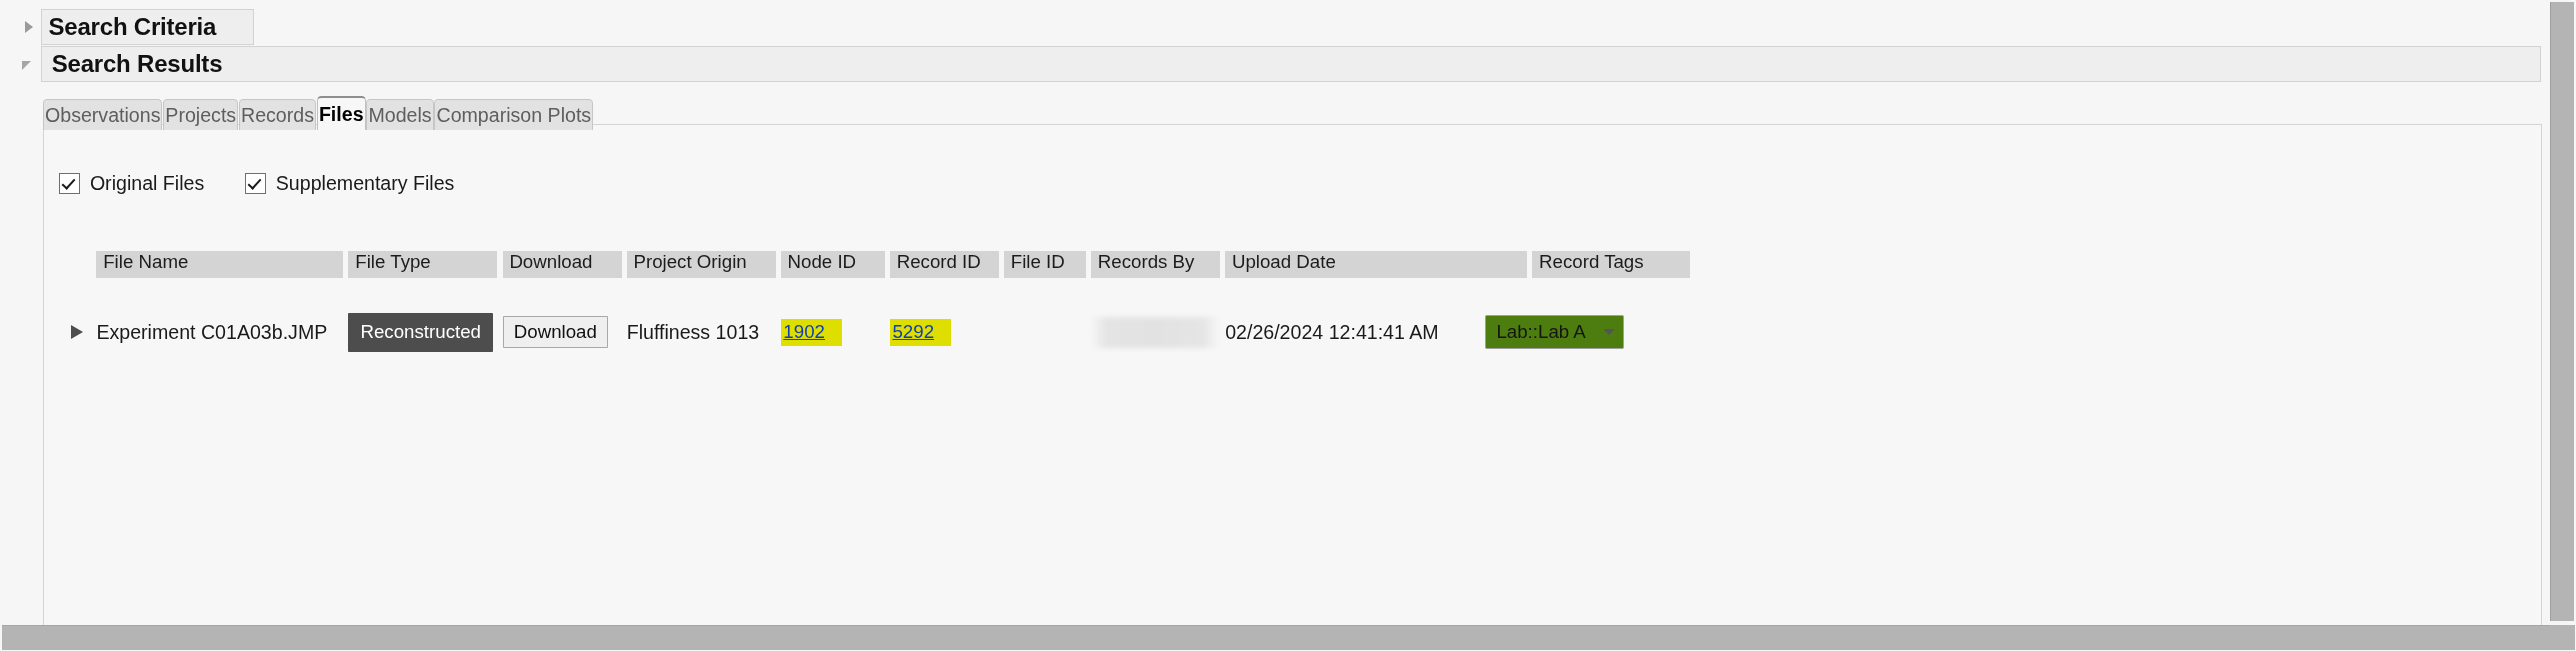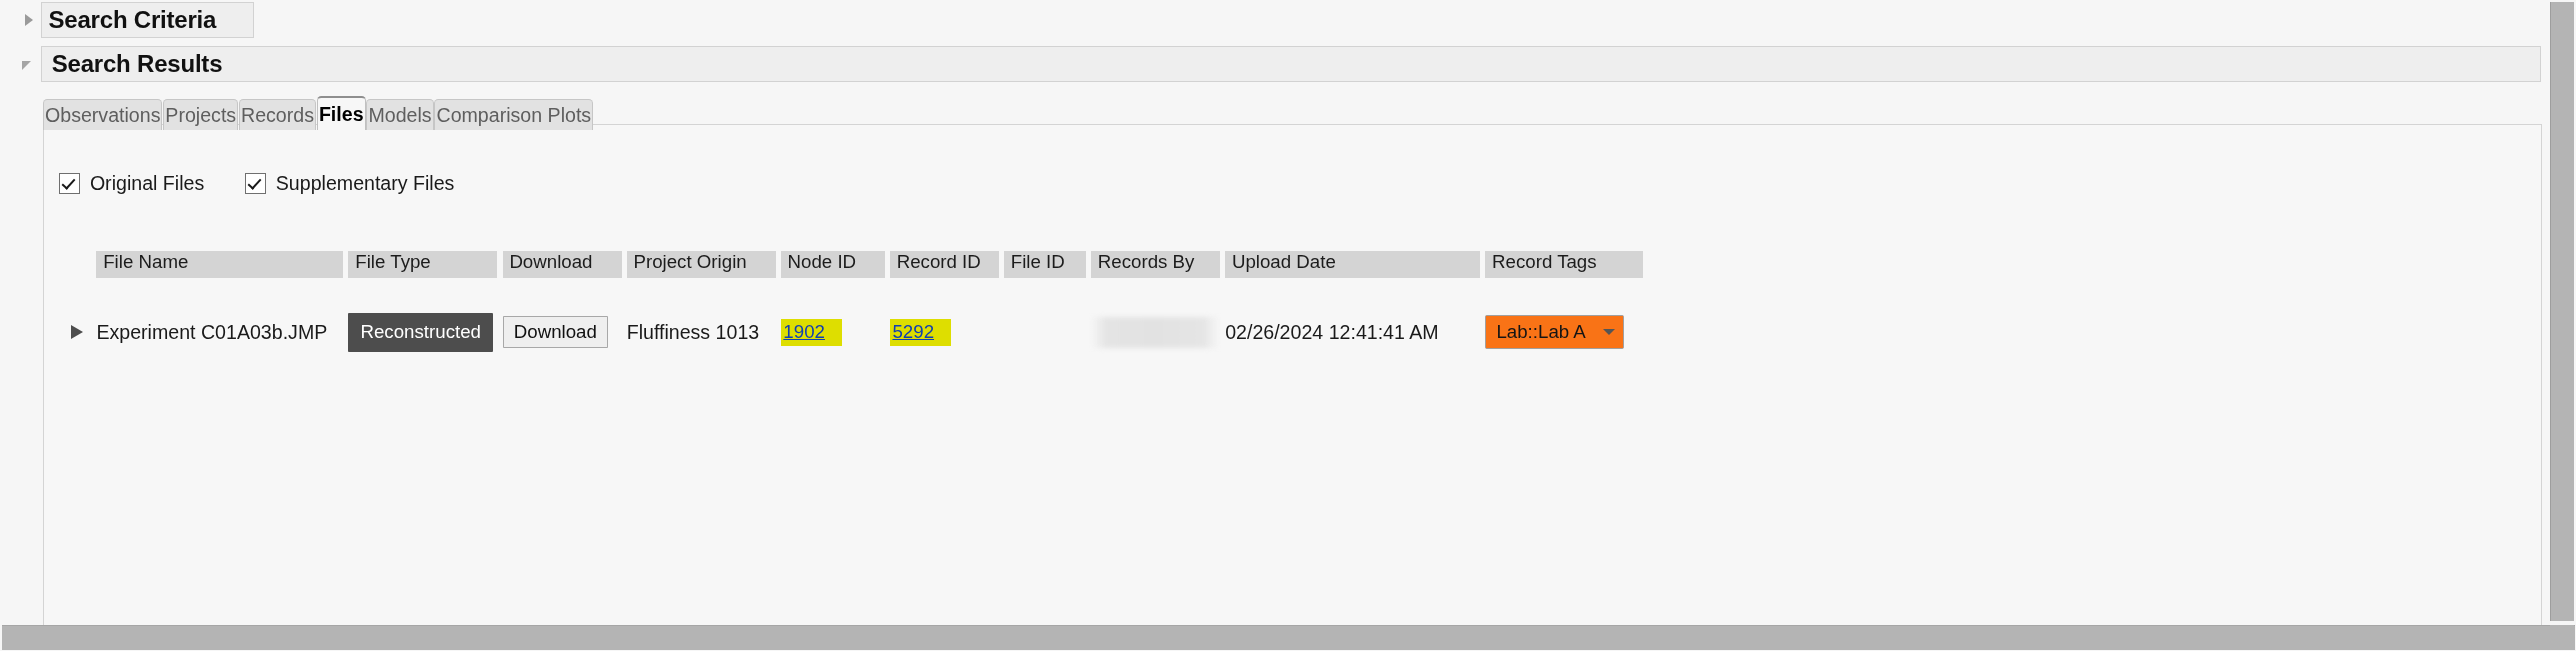--- a/index.html
+++ b/index.html
@@ -64,21 +64,21 @@
     padding-left: 6.8px;
   }
   .section-title-box .label {
     font-size: 24px;
     font-weight: bold;
     color: #111111;
     letter-spacing: -0.2px;
     white-space: nowrap;
   }
 
-  #bar-criteria { left: 18.7px; top: 2px; width: 2522px; }
+  #bar-criteria { left: 18.7px; top: 9px; width: 2522px; }
   #bar-criteria .section-title-box { width: 213px; flex: 0 0 213px; }
 
   #bar-results { left: 18.7px; top: 46px; width: 2522px; }
   #bar-results .section-title-box { width: 2500px; flex: 0 0 2500px; padding-left: 10px; }
 
   
   #tabstrip {
     position: absolute;
     left: 43px;
     top: 94px;
@@ -261,21 +261,21 @@
       rgba(226,226,226,1) 50%,
       rgba(229,229,229,1) 88%,
       rgba(233,233,233,0) 100%);
     width: 128px;
     height: 31px;
     filter: blur(2.6px);
     border-radius: 1.7px;
   }
 
   .tag-select {
-    background: #f97316;
+    background: #4d7c0f;
     border: 0.9px solid #a0a0a0;
     height: 34px;
     display: inline-flex;
     align-items: center;
     padding: 0 8.5px 0 10.2px;
     box-sizing: border-box;
     border-radius: 1.7px;
     font-size: 18.7px;
     color: #151515;
   }
@@ -395,21 +395,21 @@
           </div>
         <div class="hcell" style="width:109px">
             <span>Record ID</span>
           </div>
         <div class="hcell" style="width:82px">
             <span>File ID</span>
           </div>
         <div class="hcell" style="width:129px">
             <span>Records By</span>
           </div>
-        <div class="hcell" style="width:255px">
+        <div class="hcell" style="width:302px">
             <span>Upload Date</span>
           </div>
         <div class="hcell" style="width:158px">
             <span>Record Tags</span>
           </div>
       </div>
 
       <div id="data-row">
         <div class="dcell" style="width:32px">
           <span class="expander"></span>

